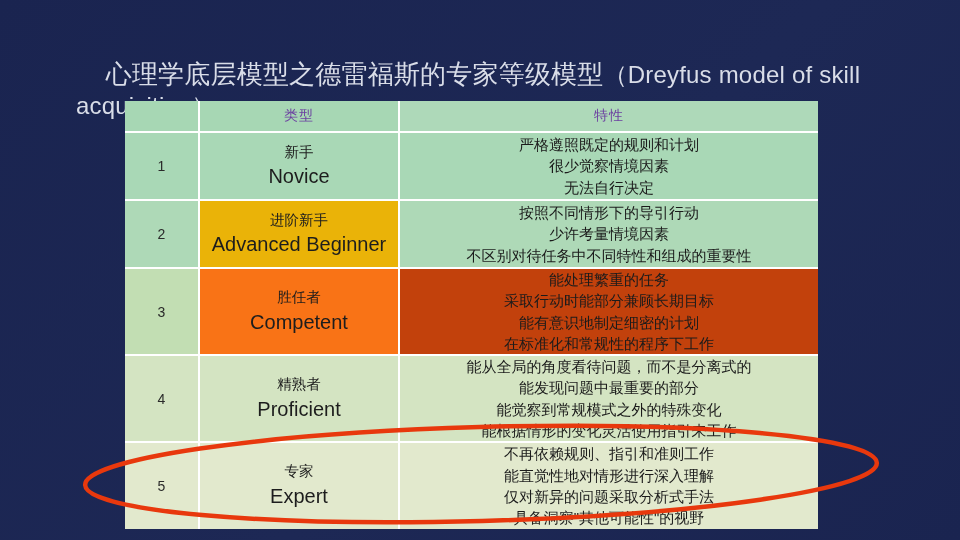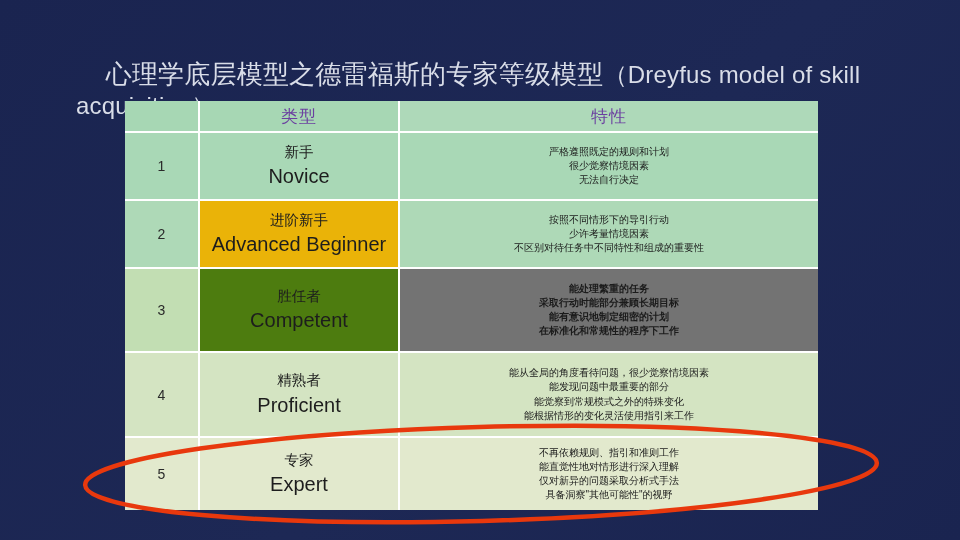--- a/index.html
+++ b/index.html
@@ -71,21 +71,21 @@
   }
 
   col.c-num  { width: 75px; }
   col.c-type { width: 200px; }
   col.c-desc { width: 418px; }
 
   
   .hdr td {
     height: 30px;
     color: #6b3fa0;
-    font-size: 17px;
+    font-size: 14px;
     font-weight: bold;
     letter-spacing: 1px;
   }
   .hdr .h-num  { background: #a7d7b4; }
   .hdr .h-type { background: #a7d7b4; }
   .hdr .h-desc { background: #aed9b9; }
 
   
   .r1 td { background: #a9d8b6; height: 66px; }
   .r2 td { background: #aed9b7; height: 66px; }
@@ -97,21 +97,21 @@
     font-size: 14px;
     color: #2a2a2a;
   }
   .type-cell {
     font-size: 14.5px;
     color: #1d1d1d;
     line-height: 1.42;
   }
   .type-cell .en { font-size: 20px; }
   .desc-cell {
-    font-size: 10px;
+    font-size: 15px;
     color: #1b1b1b;
     line-height: 1.42;
     padding: 0 8px;
   }
 
   
   #ellipse-svg {
     position: absolute;
     left: 78px;
     top: 420px;
@@ -164,40 +164,40 @@
           </td>
           <td class="desc-cell" style="background: rgb(174, 217, 183);">
             <div>按照不同情形下的导引行动</div>
             <div>少许考量情境因素</div>
             <div>不区别对待任务中不同特性和组成的重要性</div>
           </td>
         </tr>
 
         <tr class="r3">
           <td class="num-cell" style="background: rgb(194, 222, 179);">3</td>
-          <td class="type-cell" style="background: #4d7c0f;">
+          <td class="type-cell" style="background: #f97316;">
             <div>胜任者</div>
             <div class="en">Competent</div>
           </td>
-          <td class="desc-cell" style="background: #737373; font-weight: bold;">
+          <td class="desc-cell" style="background: #c2410c;">
             <div>能处理繁重的任务</div>
             <div>采取行动时能部分兼顾长期目标</div>
             <div>能有意识地制定细密的计划</div>
             <div>在标准化和常规性的程序下工作</div>
           </td>
         </tr>
 
         <tr class="r4">
           <td class="num-cell" style="background: rgb(212, 228, 194);">4</td>
           <td class="type-cell" style="background: rgb(212, 228, 194);">
             <div>精熟者</div>
             <div class="en">Proficient</div>
           </td>
           <td class="desc-cell" style="background: rgb(212, 228, 194);">
-            <div>能从全局的角度看待问题，很少觉察情境因素</div>
+            <div>能从全局的角度看待问题，而不是分离式的</div>
             <div>能发现问题中最重要的部分</div>
             <div>能觉察到常规模式之外的特殊变化</div>
             <div>能根据情形的变化灵活使用指引来工作</div>
           </td>
         </tr>
 
         <tr class="r5">
           <td class="num-cell" style="background: rgb(226, 233, 205);">5</td>
           <td class="type-cell" style="background: rgb(226, 233, 205); text-align: center;">
             <div>专家</div>

